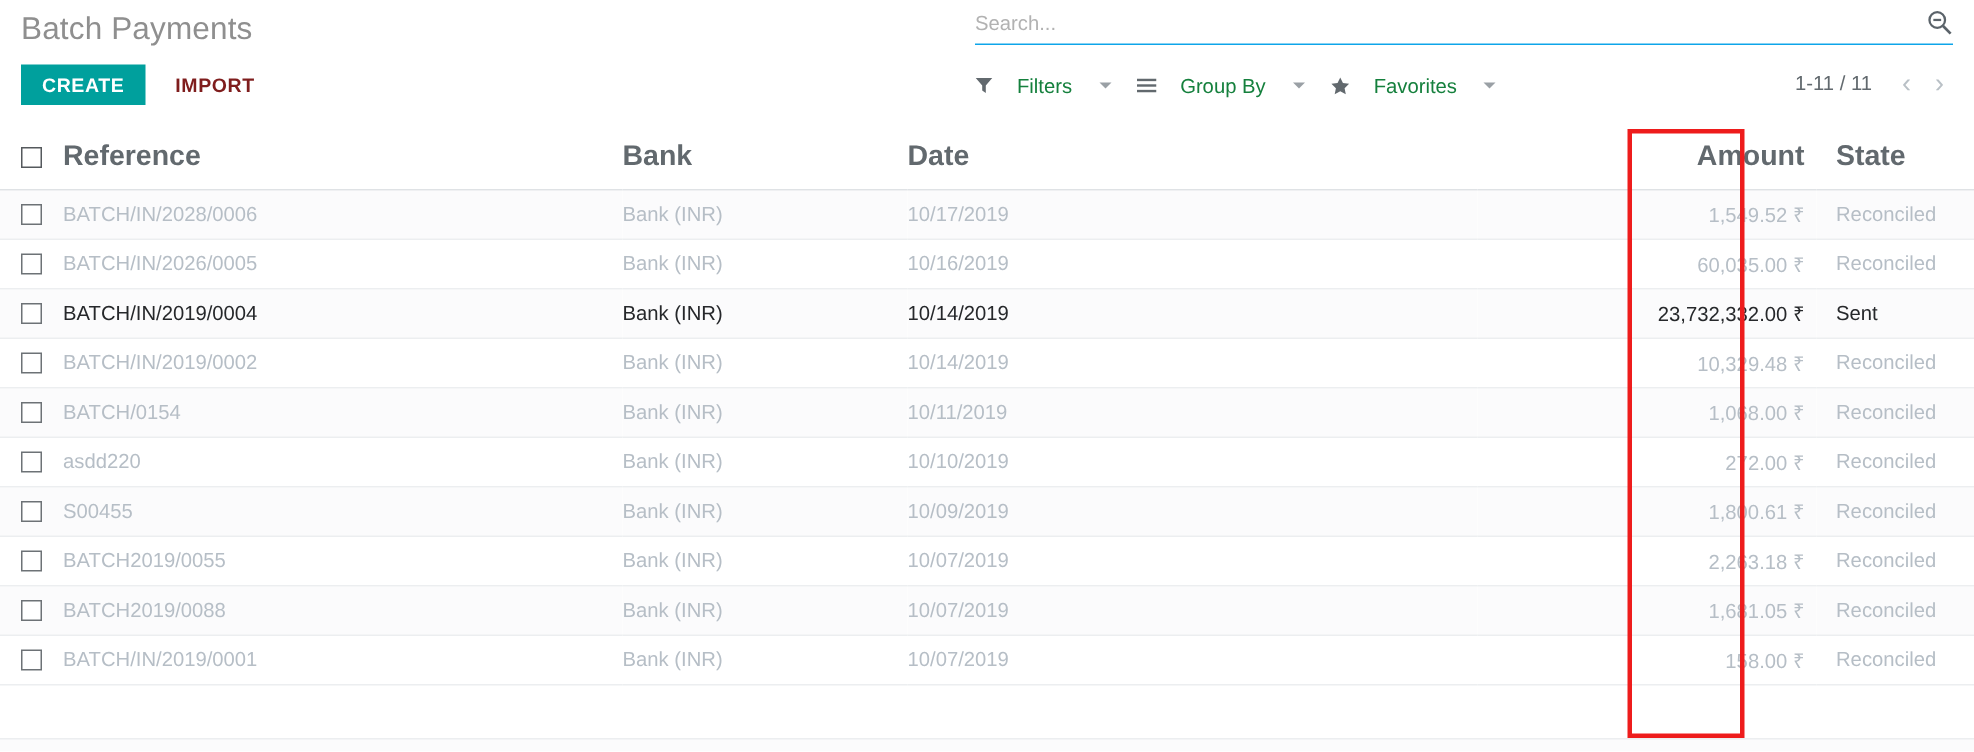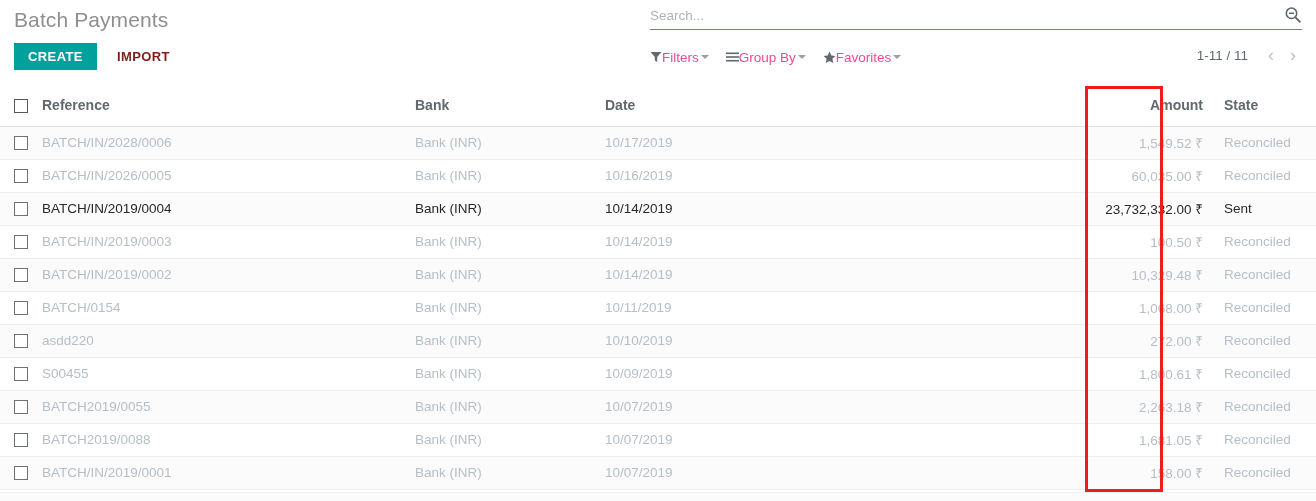--- a/index.html
+++ b/index.html
@@ -46,22 +46,22 @@
   }
   .search-input::placeholder { color: #b2b2b2; }
   .search-icon { width: 18px; height: 18px; flex: none; cursor: pointer; }
 
   
   .filter-bar {
     position: absolute; left: 650px; top: 46px; width: 652px;
     display: flex; align-items: center; height: 22px;
   }
   .fdrop {
-    display: flex; align-items: center; gap: 0;
-    color: #ec4899; font-size: 13.5px; cursor: pointer;
+    display: flex; align-items: center; gap: 16px;
+    color: #15803d; font-size: 13.5px; cursor: pointer;
     margin-right: 17px; white-space: nowrap;
   }
   .fdrop .caret {
     width: 0; height: 0; margin-left: 2px;
     border-left: 4px solid transparent; border-right: 4px solid transparent;
     border-top: 4px solid #9aa0a5;
   }
   .ficon { display: inline-flex; align-items: center; }
 
   .pager {
@@ -73,21 +73,21 @@
   .pg-arrow {
     color: #b9c0c6; font-size: 18px; line-height: 18px;
     padding: 0 6px; cursor: pointer; user-select: none;
   }
 
   
   .list { position: absolute; left: 0; top: 84px; width: 1316px; }
   table { width: 1316px; border-collapse: collapse; table-layout: fixed; }
 
   thead th {
-    height: 42px; font-size: 14px; font-weight: 700; color: #62696e;
+    height: 42px; font-size: 19px; font-weight: 700; color: #62696e;
     border-bottom: 1px solid #dfe2e5; vertical-align: middle;
     background: #fff; text-align: left; padding: 0;
   }
   tbody td {
     height: 33px; font-size: 13.5px; color: #b6bec6;
     border-bottom: 1px solid #eceef0; vertical-align: middle; padding: 0;
     white-space: nowrap; overflow: hidden;
   }
   tbody tr:nth-child(odd) td { background: #fbfbfc; }
   tbody tr:nth-child(even) td { background: #ffffff; }
@@ -226,28 +226,20 @@
           <tr class="row-dark">
             <td class="c-check"><span class="cbx"></span></td>
             <td class="c-ref">BATCH/IN/2019/0004</td>
             <td class="c-bank">Bank (INR)</td>
             <td class="c-date">10/14/2019</td>
             <td class="c-amt">23,732,332.00 ₹</td>
             <td class="c-state">Sent</td>
           </tr>
           <tr>
             <td class="c-check"><span class="cbx"></span></td>
-            <td class="c-ref">BATCH/IN/2019/0003</td>
-            <td class="c-bank">Bank (INR)</td>
-            <td class="c-date">10/14/2019</td>
-            <td class="c-amt">100.50 ₹</td>
-            <td class="c-state">Reconciled</td>
-          </tr>
-          <tr>
-            <td class="c-check"><span class="cbx"></span></td>
             <td class="c-ref">BATCH/IN/2019/0002</td>
             <td class="c-bank">Bank (INR)</td>
             <td class="c-date">10/14/2019</td>
             <td class="c-amt">10,329.48 ₹</td>
             <td class="c-state">Reconciled</td>
           </tr>
           <tr>
             <td class="c-check"><span class="cbx"></span></td>
             <td class="c-ref">BATCH/0154</td>
             <td class="c-bank">Bank (INR)</td>

